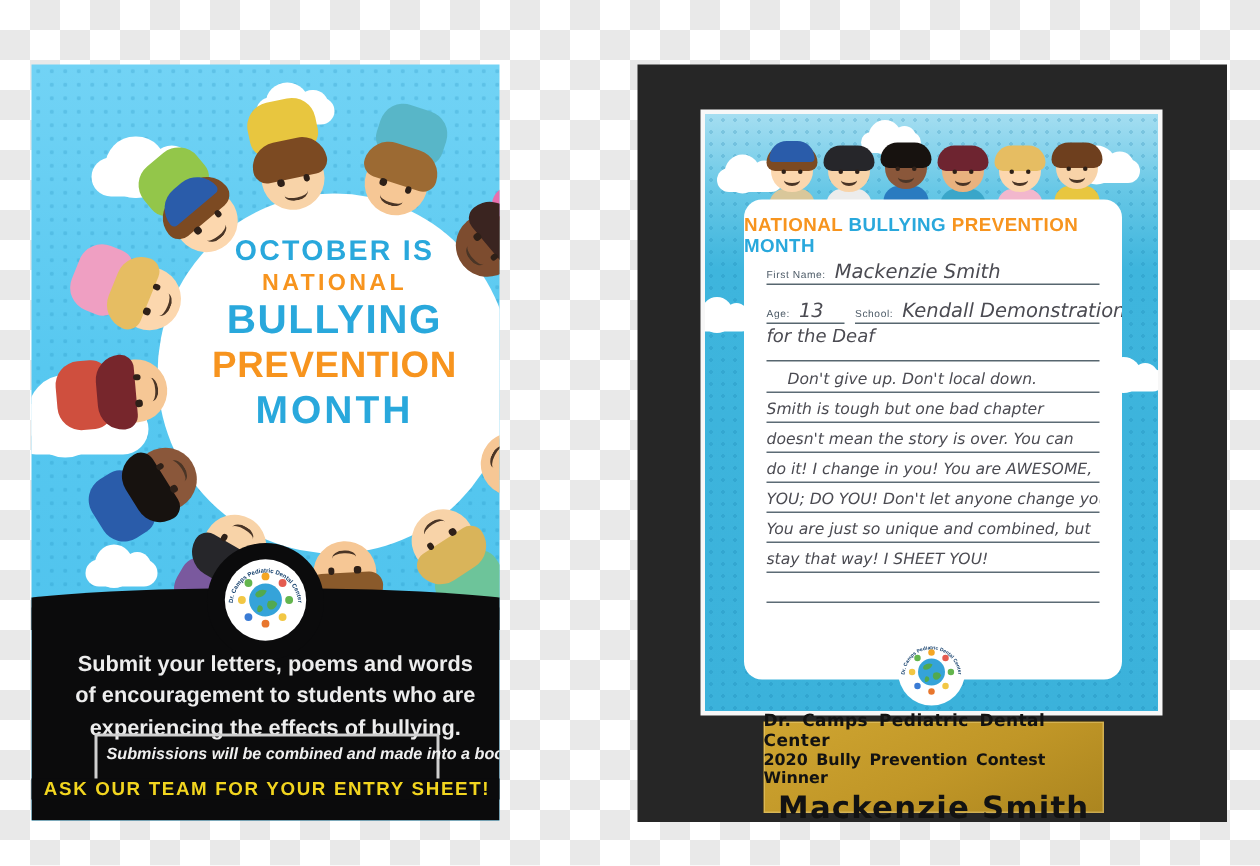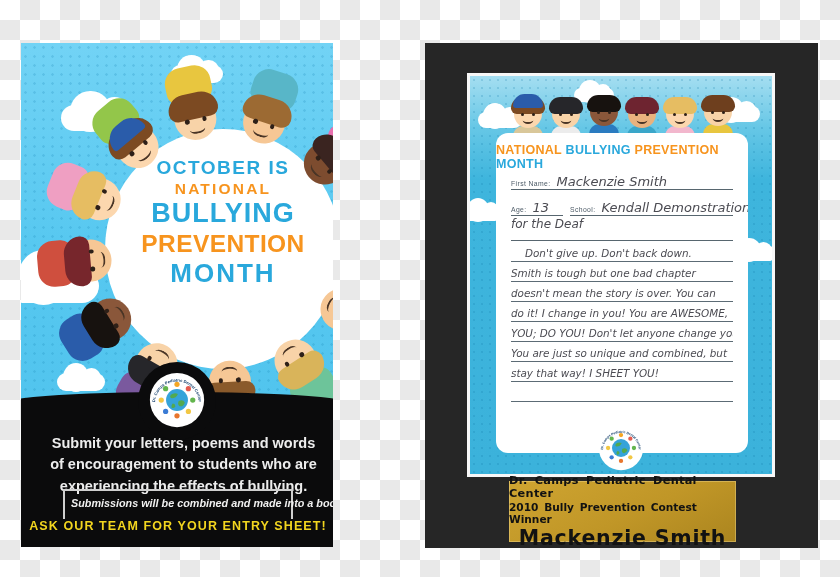--- a/index.html
+++ b/index.html
@@ -331,21 +331,21 @@
             <span class="val hand">13</span>
           </div>
           <div class="fieldrow row2b">
             <span class="lab">School:</span>
             <span class="val hand">Kendall Demonstration School</span>
           </div>
           <div class="row3 hand">for the Deaf</div>
           <div class="divider"></div>
 
           <div class="letterlines">
-            <div class="lline hand">Don't give up. Don't back down.</div>
+            <div class="lline hand">Don't give up. Don't local down.</div>
             <div class="lline hand">Smith is tough but one bad chapter</div>
             <div class="lline hand">doesn't mean the story is over. You can</div>
             <div class="lline hand">do it! I change in you! You are AWESOME,</div>
             <div class="lline hand">YOU; DO YOU! Don't let anyone change you.</div>
             <div class="lline hand">You are just so unique and combined, but</div>
             <div class="lline hand">stay that way! I SHEET YOU!</div>
             <div class="lline"></div>
           </div>
         </div>
 
@@ -368,18 +368,18 @@
           <path id="arcR" d="M7,36 A25,25 0 0 1 57,36" fill="none"></path>
           <text class="arc-text" font-size="4.6" fill="#123e6b">
             <textPath href="#arcR" startOffset="2%">Dr. Camps Pediatric Dental Center</textPath>
           </text>
         </svg>
       </div>
     </div>
 
     <div class="plaque">
       <p class="pl1">Dr. Camps Pediatric Dental Center</p>
-      <p class="pl2">2010 Bully Prevention Contest Winner</p>
+      <p class="pl2">2020 Bully Prevention Contest Winner</p>
       <p class="pl3">Mackenzie Smith</p>
     </div>
   </section>
 
 </div>
 
 </body></html>

